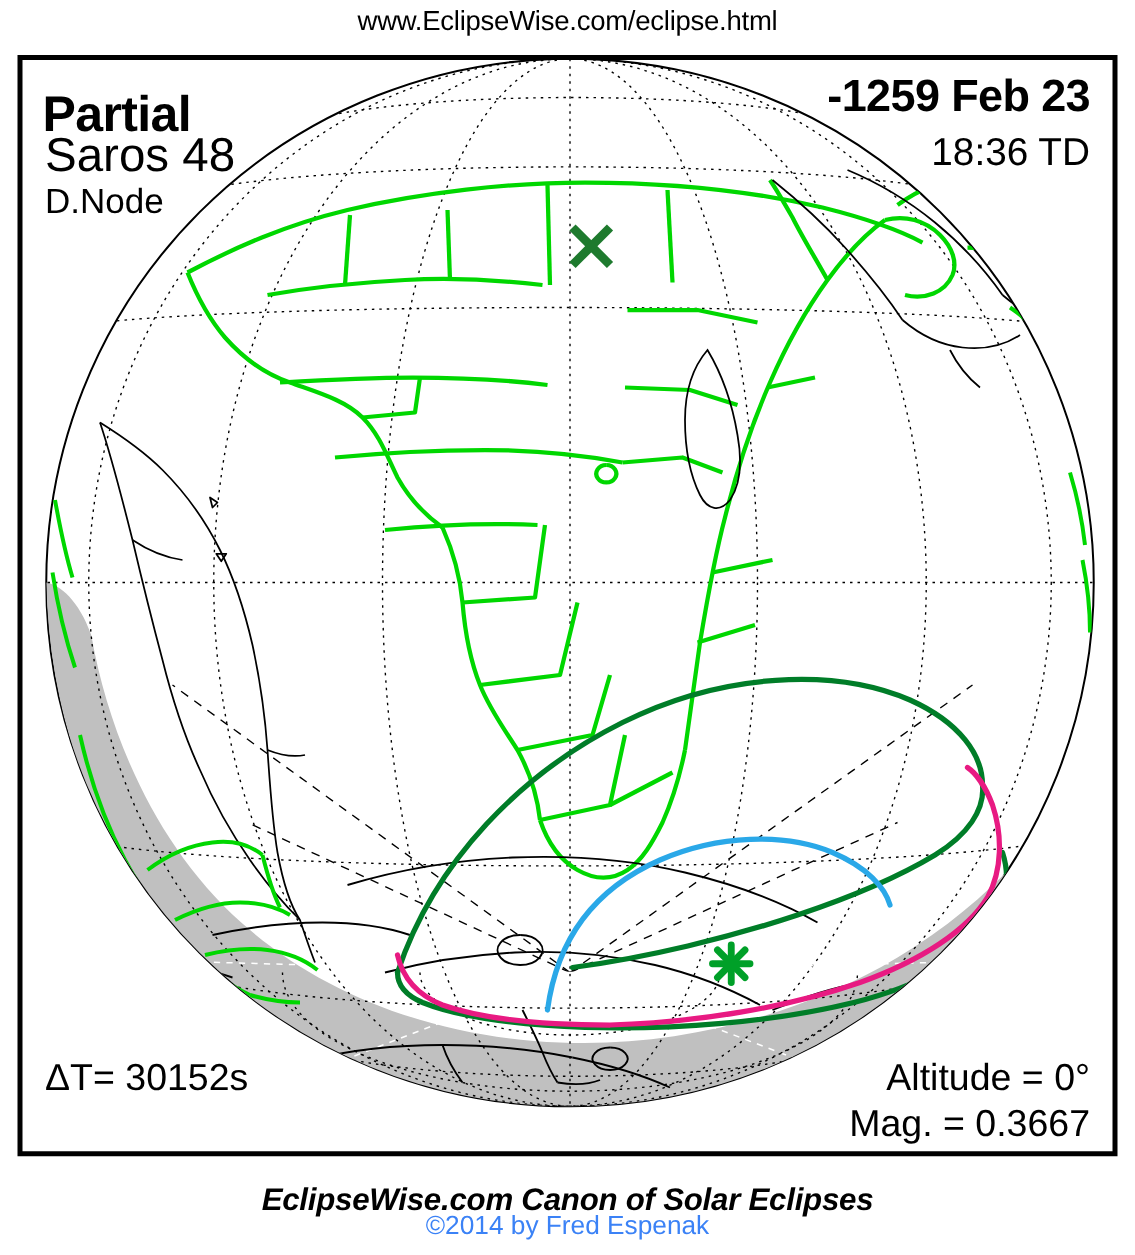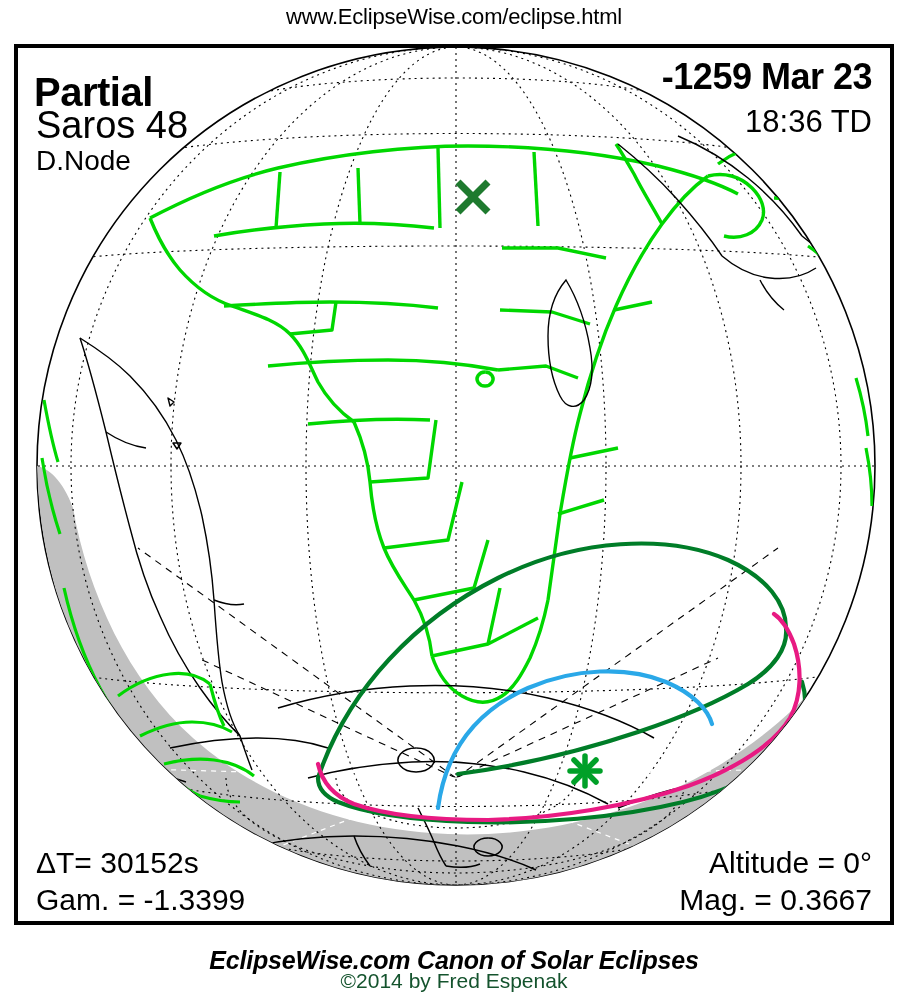--- a/index.html
+++ b/index.html
@@ -98,21 +98,21 @@
     font-style: italic;
     color: #000;
     letter-spacing: -0.2px;
     margin-top: 10px;
   }
   #footer-credit {
     position: absolute;
     left: 0; top: 969px;
     width: 908px; text-align: center;
     font-size: 21px;
-    color: #14532d;
+    color: #3b82f6;
   }
 </style>
 </head>
 <body>
 
 <div id="page">
 
   <div id="header-url">www.EclipseWise.com/eclipse.html</div>
 
   <div id="map-frame">
@@ -326,25 +326,24 @@
           <line x1="552" y1="723" x2="582" y2="723"></line>
           <line x1="556" y1="712" x2="578" y2="734"></line>
           <line x1="578" y1="712" x2="556" y2="734"></line>
         </g>
       </svg>
 
       <div class="ov" id="label-type">Partial</div>
       <div class="ov" id="label-saros">Saros  48</div>
       <div class="ov" id="label-node">D.Node</div>
 
-      <div class="ov" id="label-date">-1259 Mar 23</div>
+      <div class="ov" id="label-date">-1259 Feb 23</div>
       <div class="ov" id="label-time">18:36 TD</div>
 
       <div class="ov" id="label-dt">ΔT=  30152s</div>
-      <div class="ov" id="label-gamma">Gam. = -1.3399</div>
 
       <div class="ov" id="label-altitude">Altitude =  0°</div>
       <div class="ov" id="label-mag">Mag. = 0.3667</div>
     </div>
   </div>
 
   <div id="footer-title">EclipseWise.com Canon of Solar Eclipses</div>
   <div id="footer-credit">©2014 by Fred Espenak</div>
 
 </div>

